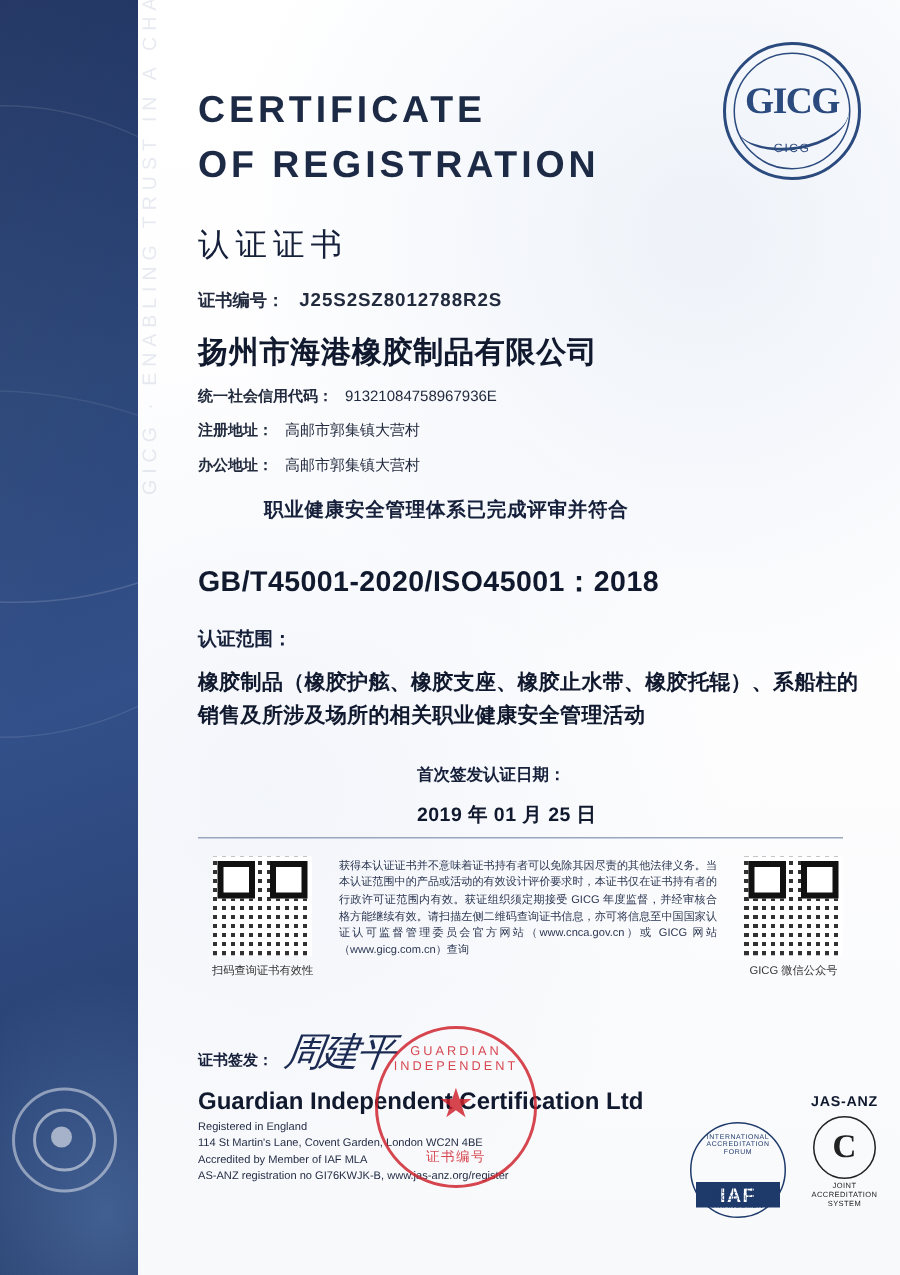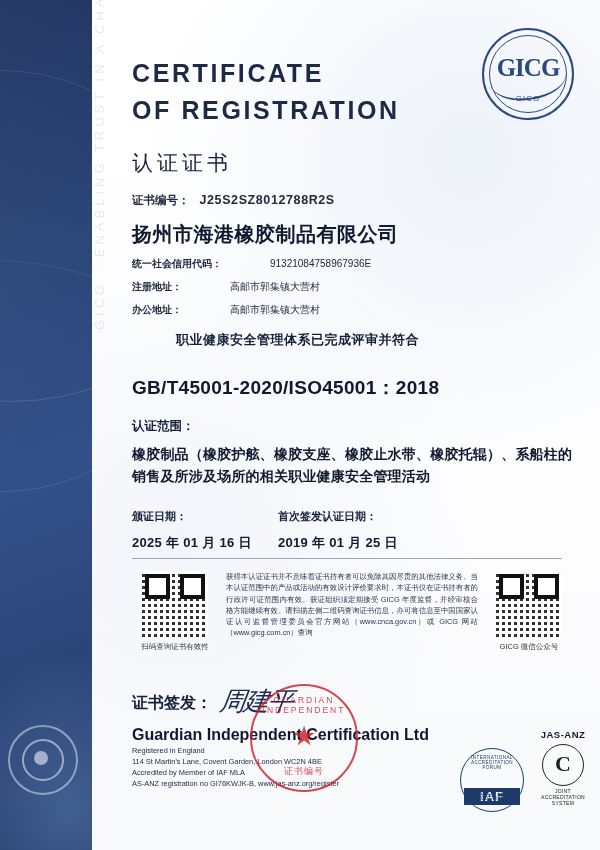--- a/index.html
+++ b/index.html
@@ -113,21 +113,21 @@
   .val.mono{font-family:"Liberation Sans", sans-serif;letter-spacing:0.4px;}
 
   .cert-no{margin-top:16px;}
   .cert-no .val{font-weight:bold;font-size:12.5px;letter-spacing:0.6px;}
 
   .company{
     margin-top:13px;
     font-size:20px;font-weight:bold;color:#10192e;letter-spacing:0.5px;
   }
 
-  .small-row{display:flex;align-items:baseline;margin-top:9px;gap:40px;}
+  .small-row{display:flex;align-items:baseline;margin-top:9px;}
   .small-row .lbl{font-size:10px;}
   .small-row .val{font-size:10px;margin-left:8px;}
 
   .statement{
     margin-top:14px;
     font-size:13px;font-weight:bold;color:#16203a;letter-spacing:0.5px;padding-left:44px;
   }
   .standard{
     margin-top:26px;
     font-size:19px;font-weight:bold;color:#10192e;letter-spacing:0.3px;
@@ -167,21 +167,21 @@
   .qr:before{left:3px;top:3px;}
   .qr:after{right:3px;top:3px;}
   .qr-cap{font-size:7.5px;color:#333;margin-top:5px;line-height:1.3;}
   .legal{
     flex:1;padding:0 8px;font-size:7.4px;color:#2a3550;line-height:1.5;
     text-align:justify;
   }
 
   
   .sig-row{display:flex;align-items:flex-end;margin-top:38px;}
-  .sig-lbl{font-size:16px;font-weight:bold;color:#16203a;margin-right:8px;}
+  .sig-lbl{font-size:10px;font-weight:bold;color:#16203a;margin-right:8px;}
   .sig-mark{
     font-family:"Liberation Serif", serif;
     font-size:26px;color:#1a2a52;font-style:italic;
     transform:skewX(-8deg);letter-spacing:-2px;
     line-height:0.9;
   }
   .stamp{
     position:absolute;left:250px;top:684px;width:104px;height:104px;
     border:2.5px solid #cf1f2a;border-radius:50%;
     opacity:0.82;
@@ -288,22 +288,20 @@
     </div>
 
     <div class="statement">职业健康安全管理体系已完成评审并符合</div>
     <div class="standard">GB/T45001-2020/ISO45001：2018</div>
 
     <div class="scope-label">认证范围：</div>
     <div class="scope-text">橡胶制品（橡胶护舷、橡胶支座、橡胶止水带、橡胶托辊）、系船柱的销售及所涉及场所的相关职业健康安全管理活动</div>
 
     <div class="dates">
       <div class="date-col">
-        <div class="dl">颁证日期：</div>
-        <div class="dv">2025 年 01 月 16 日</div>
       </div>
       <div class="date-col">
         <div class="dl">首次签发认证日期：</div>
         <div class="dv">2019 年 01 月 25 日</div>
       </div>
     </div>
     <div class="date-rule"></div>
 
     <div class="qr-area">
       <div class="qr-block">

